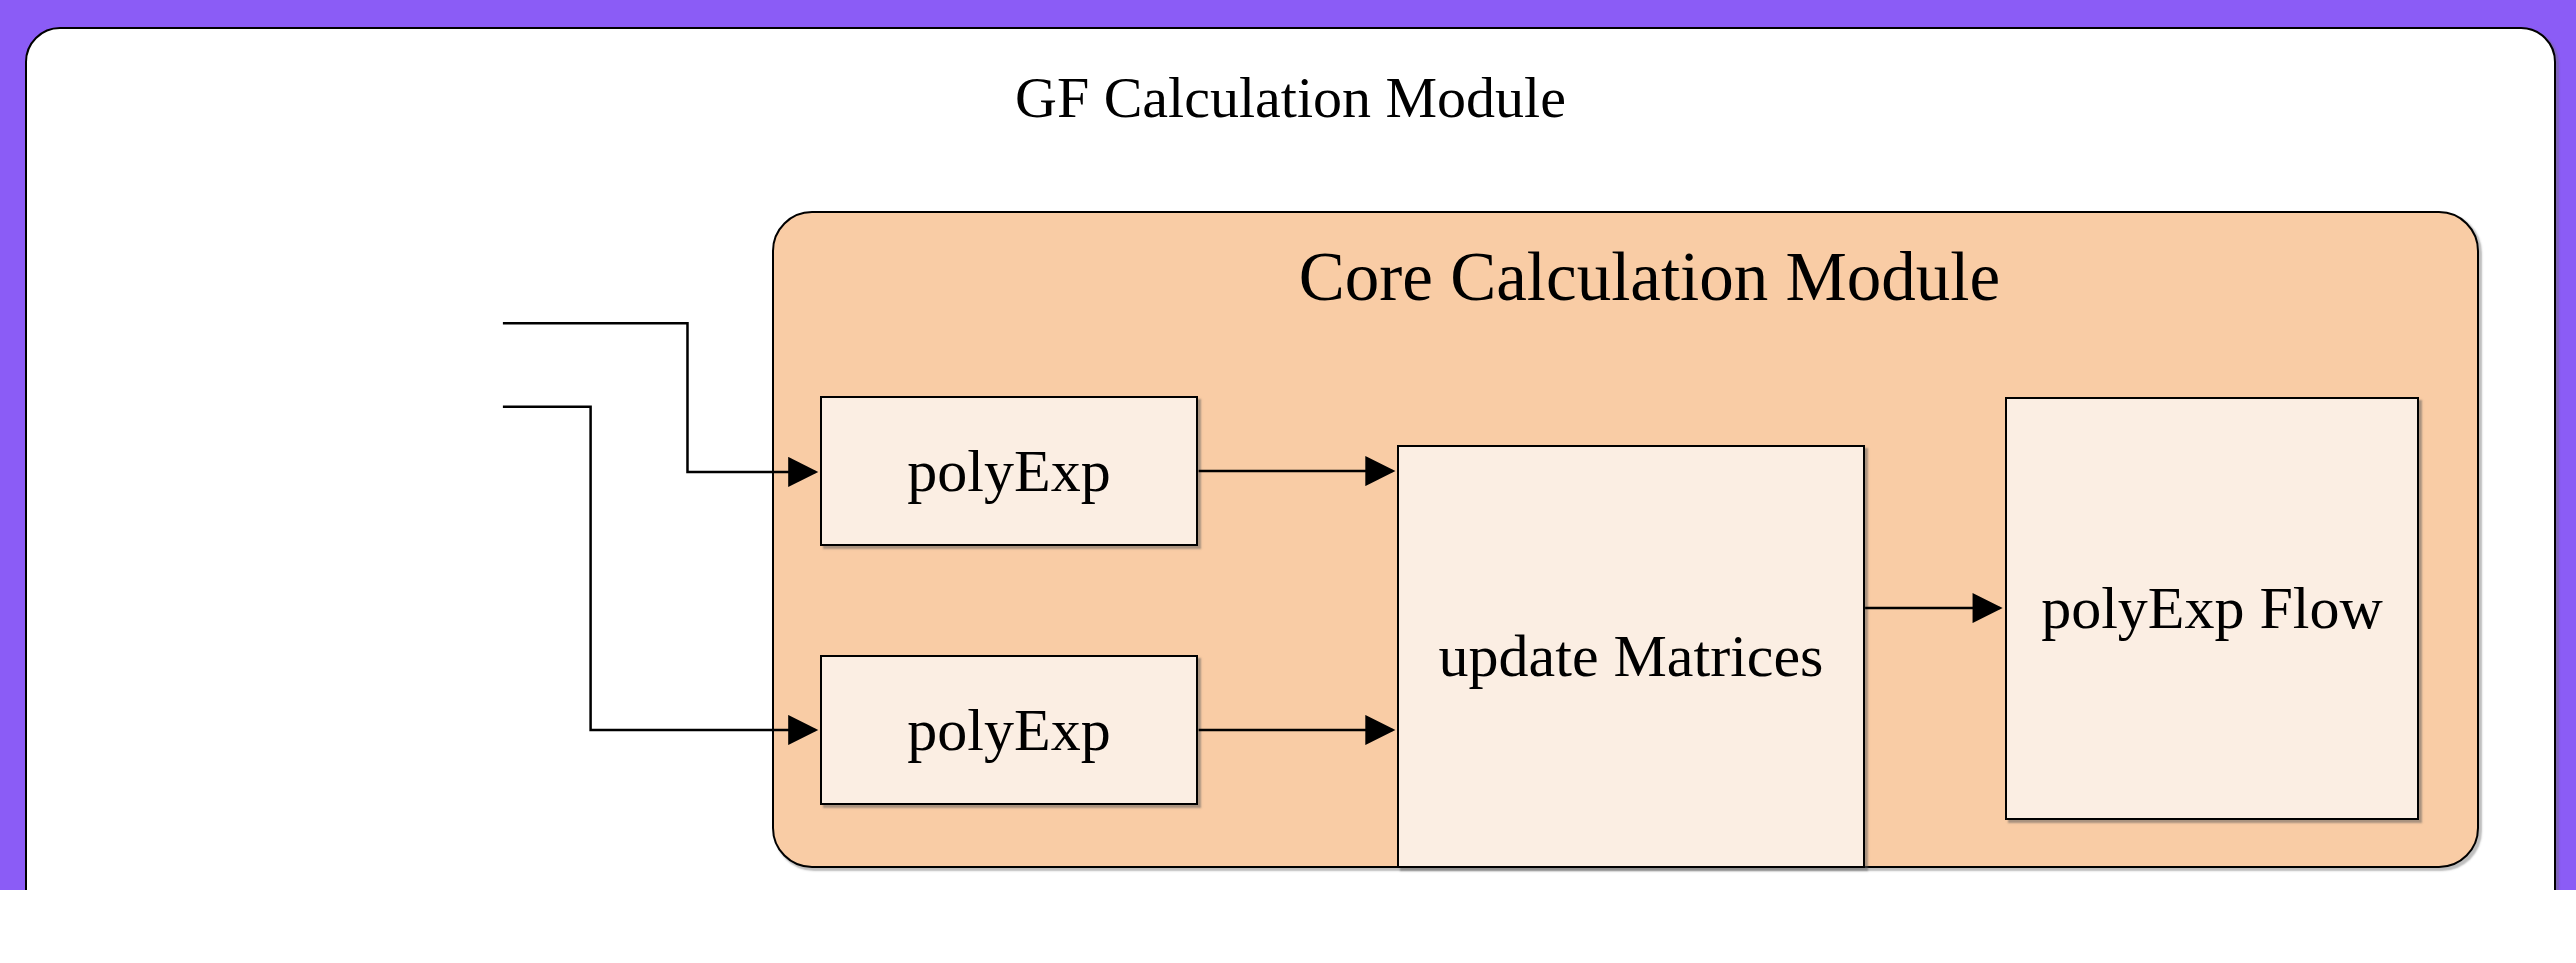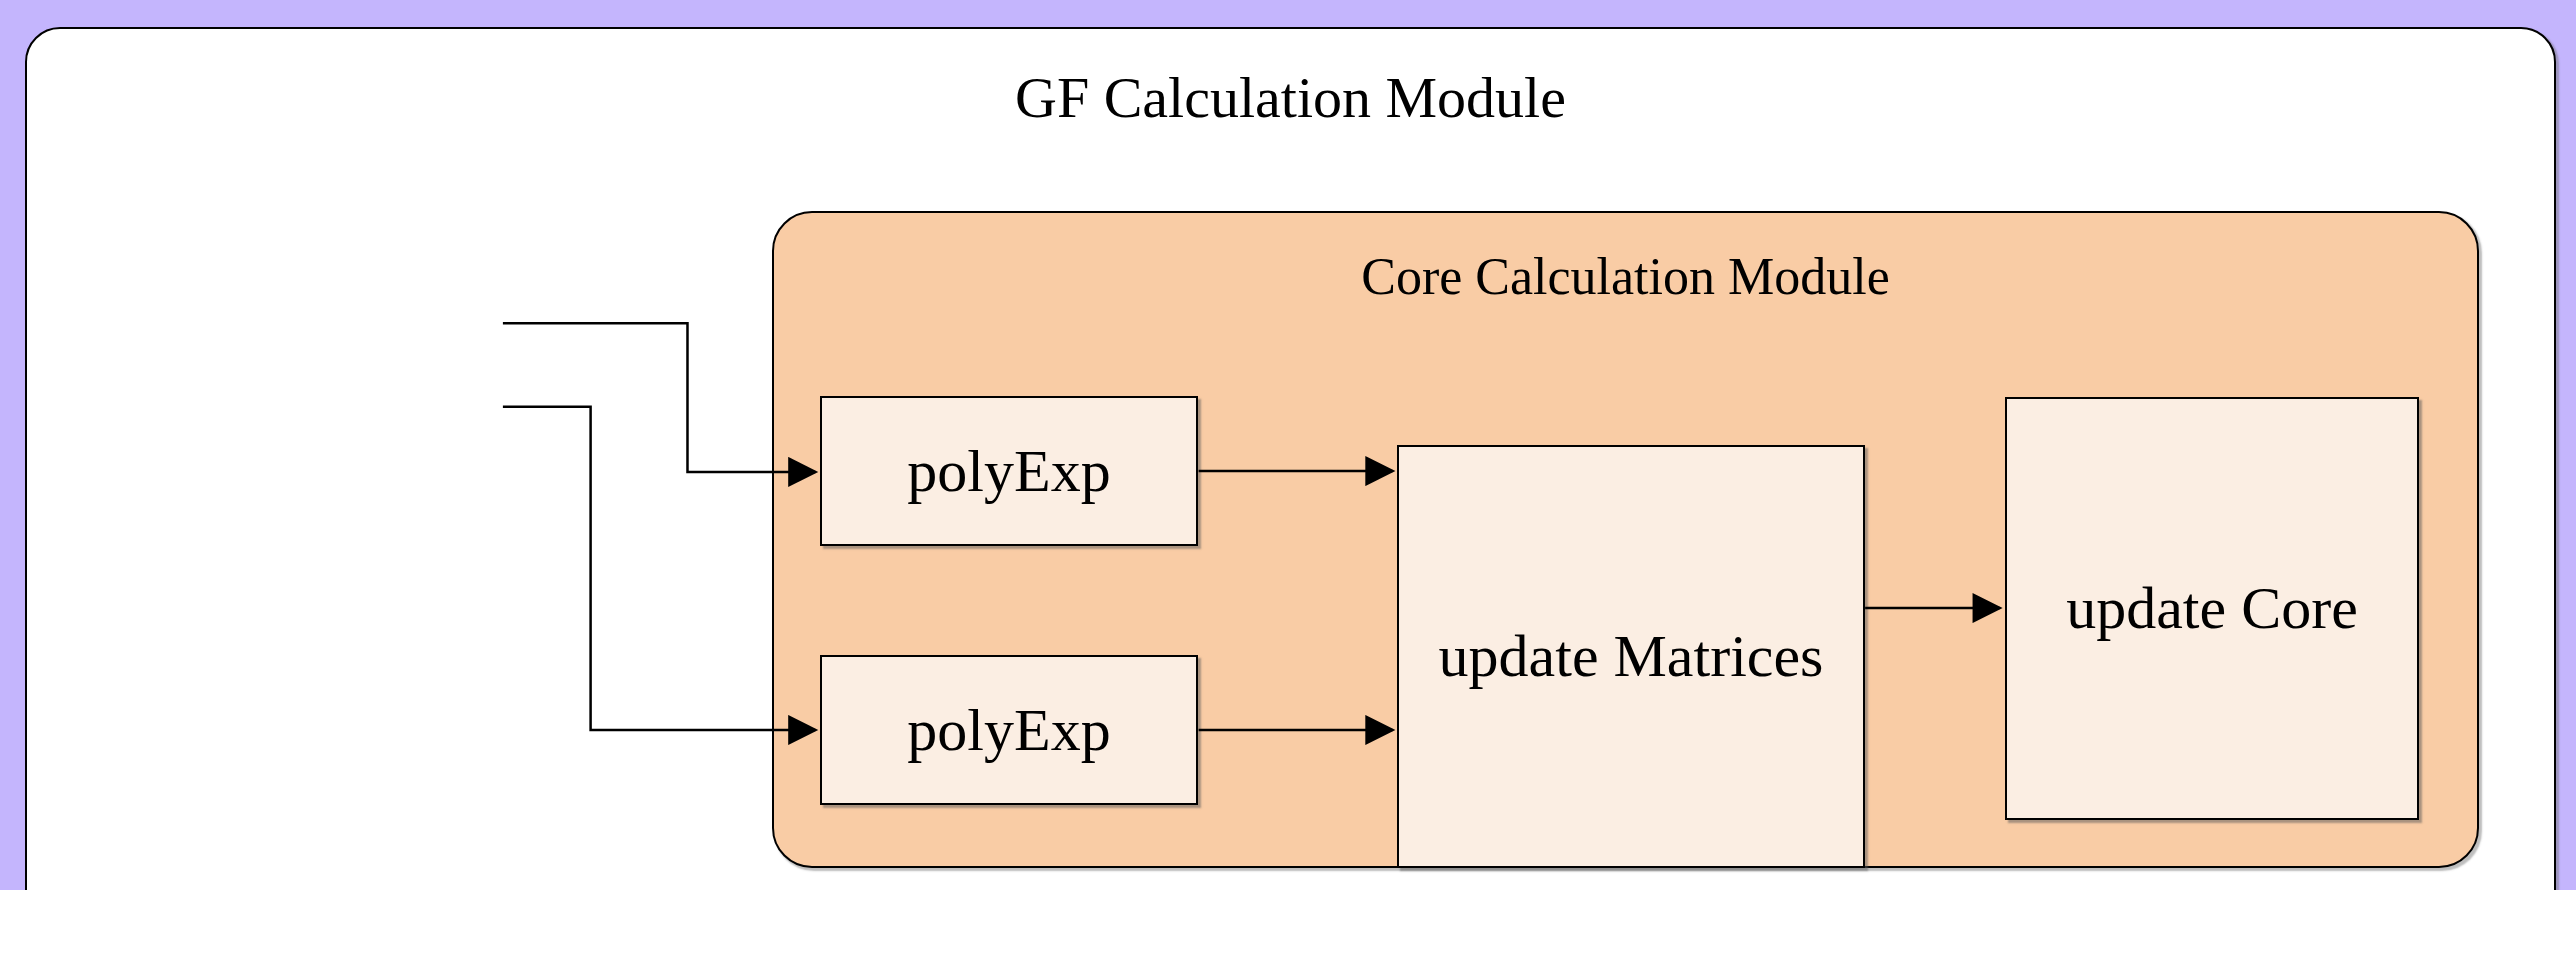--- a/index.html
+++ b/index.html
@@ -5,21 +5,21 @@
   html, body {
     margin: 0;
     padding: 0;
     background: #ffffff;
     font-family: "Liberation Serif", "DejaVu Serif", serif;
   }
   .canvas {
     position: relative;
     width: 2576px;
     height: 890px;
-    background: #c4b5fd;
+    background: #8b5cf6;
     overflow: hidden;
   }
   .box {
     position: absolute;
     box-sizing: border-box;
     border: 2.5px solid #000000;
     display: flex;
     align-items: center;
     justify-content: center;
     color: #000000;
@@ -64,22 +64,23 @@
     box-shadow: 2.5px 2.5px 1.7px rgba(110,110,110,0.45);
   }
   .core-title {
     position: absolute;
     left: 772px;
     top: 247px;
     width: 1707px;
     height: 60px;
     line-height: 60px;
     text-align: center;
-    font-size: 52px;
+    font-size: 69px;
     color: #000000;
+    padding-left: 24px;
   }
   .inner-box {
     background: #FBEEE3;
     box-shadow: 2.5px 2.5px 1.7px rgba(90,90,90,0.5);
     font-size: 60px;
   }
   .polyexp-top    { left: 820px;  top: 396px; width: 378px; height: 150px; }
   .polyexp-bottom { left: 820px;  top: 655px; width: 378px; height: 150px; }
   .update-matrices{ left: 1397px; top: 397px; width: 468px; height: 423px; margin-top: 48px; }
   .update-flow    { left: 2005px; top: 397px; width: 414px; height: 423px; }
@@ -115,21 +116,21 @@
 
   <div class="box inner-box polyexp-bottom">
     <span>polyExp</span>
   </div>
 
   <div class="box inner-box update-matrices">
     <span>update Matrices</span>
   </div>
 
   <div class="box inner-box update-flow">
-    <span>update Core</span>
+    <span>polyExp Flow</span>
   </div>
 
   <svg class="connector-layer" viewBox="0 0 3084 1153" xmlns="http://www.w3.org/2000/svg">
     <defs>
       <marker id="arrowhead" viewBox="0 0 10 10" refX="9" refY="5" markerWidth="15" markerHeight="12" orient="auto-start-reverse">
         <path d="M 0 0 L 10 5 L 0 10 z" fill="#000000"></path>
       </marker>
     </defs>
     <path class="edge" d="M 602 387 L 823 387 L 823 565 L 976 565" marker-end="url(#arrowhead)"></path>
     <path class="edge" d="M 602 487 L 707 487 L 707 874 L 976 874" marker-end="url(#arrowhead)"></path>

